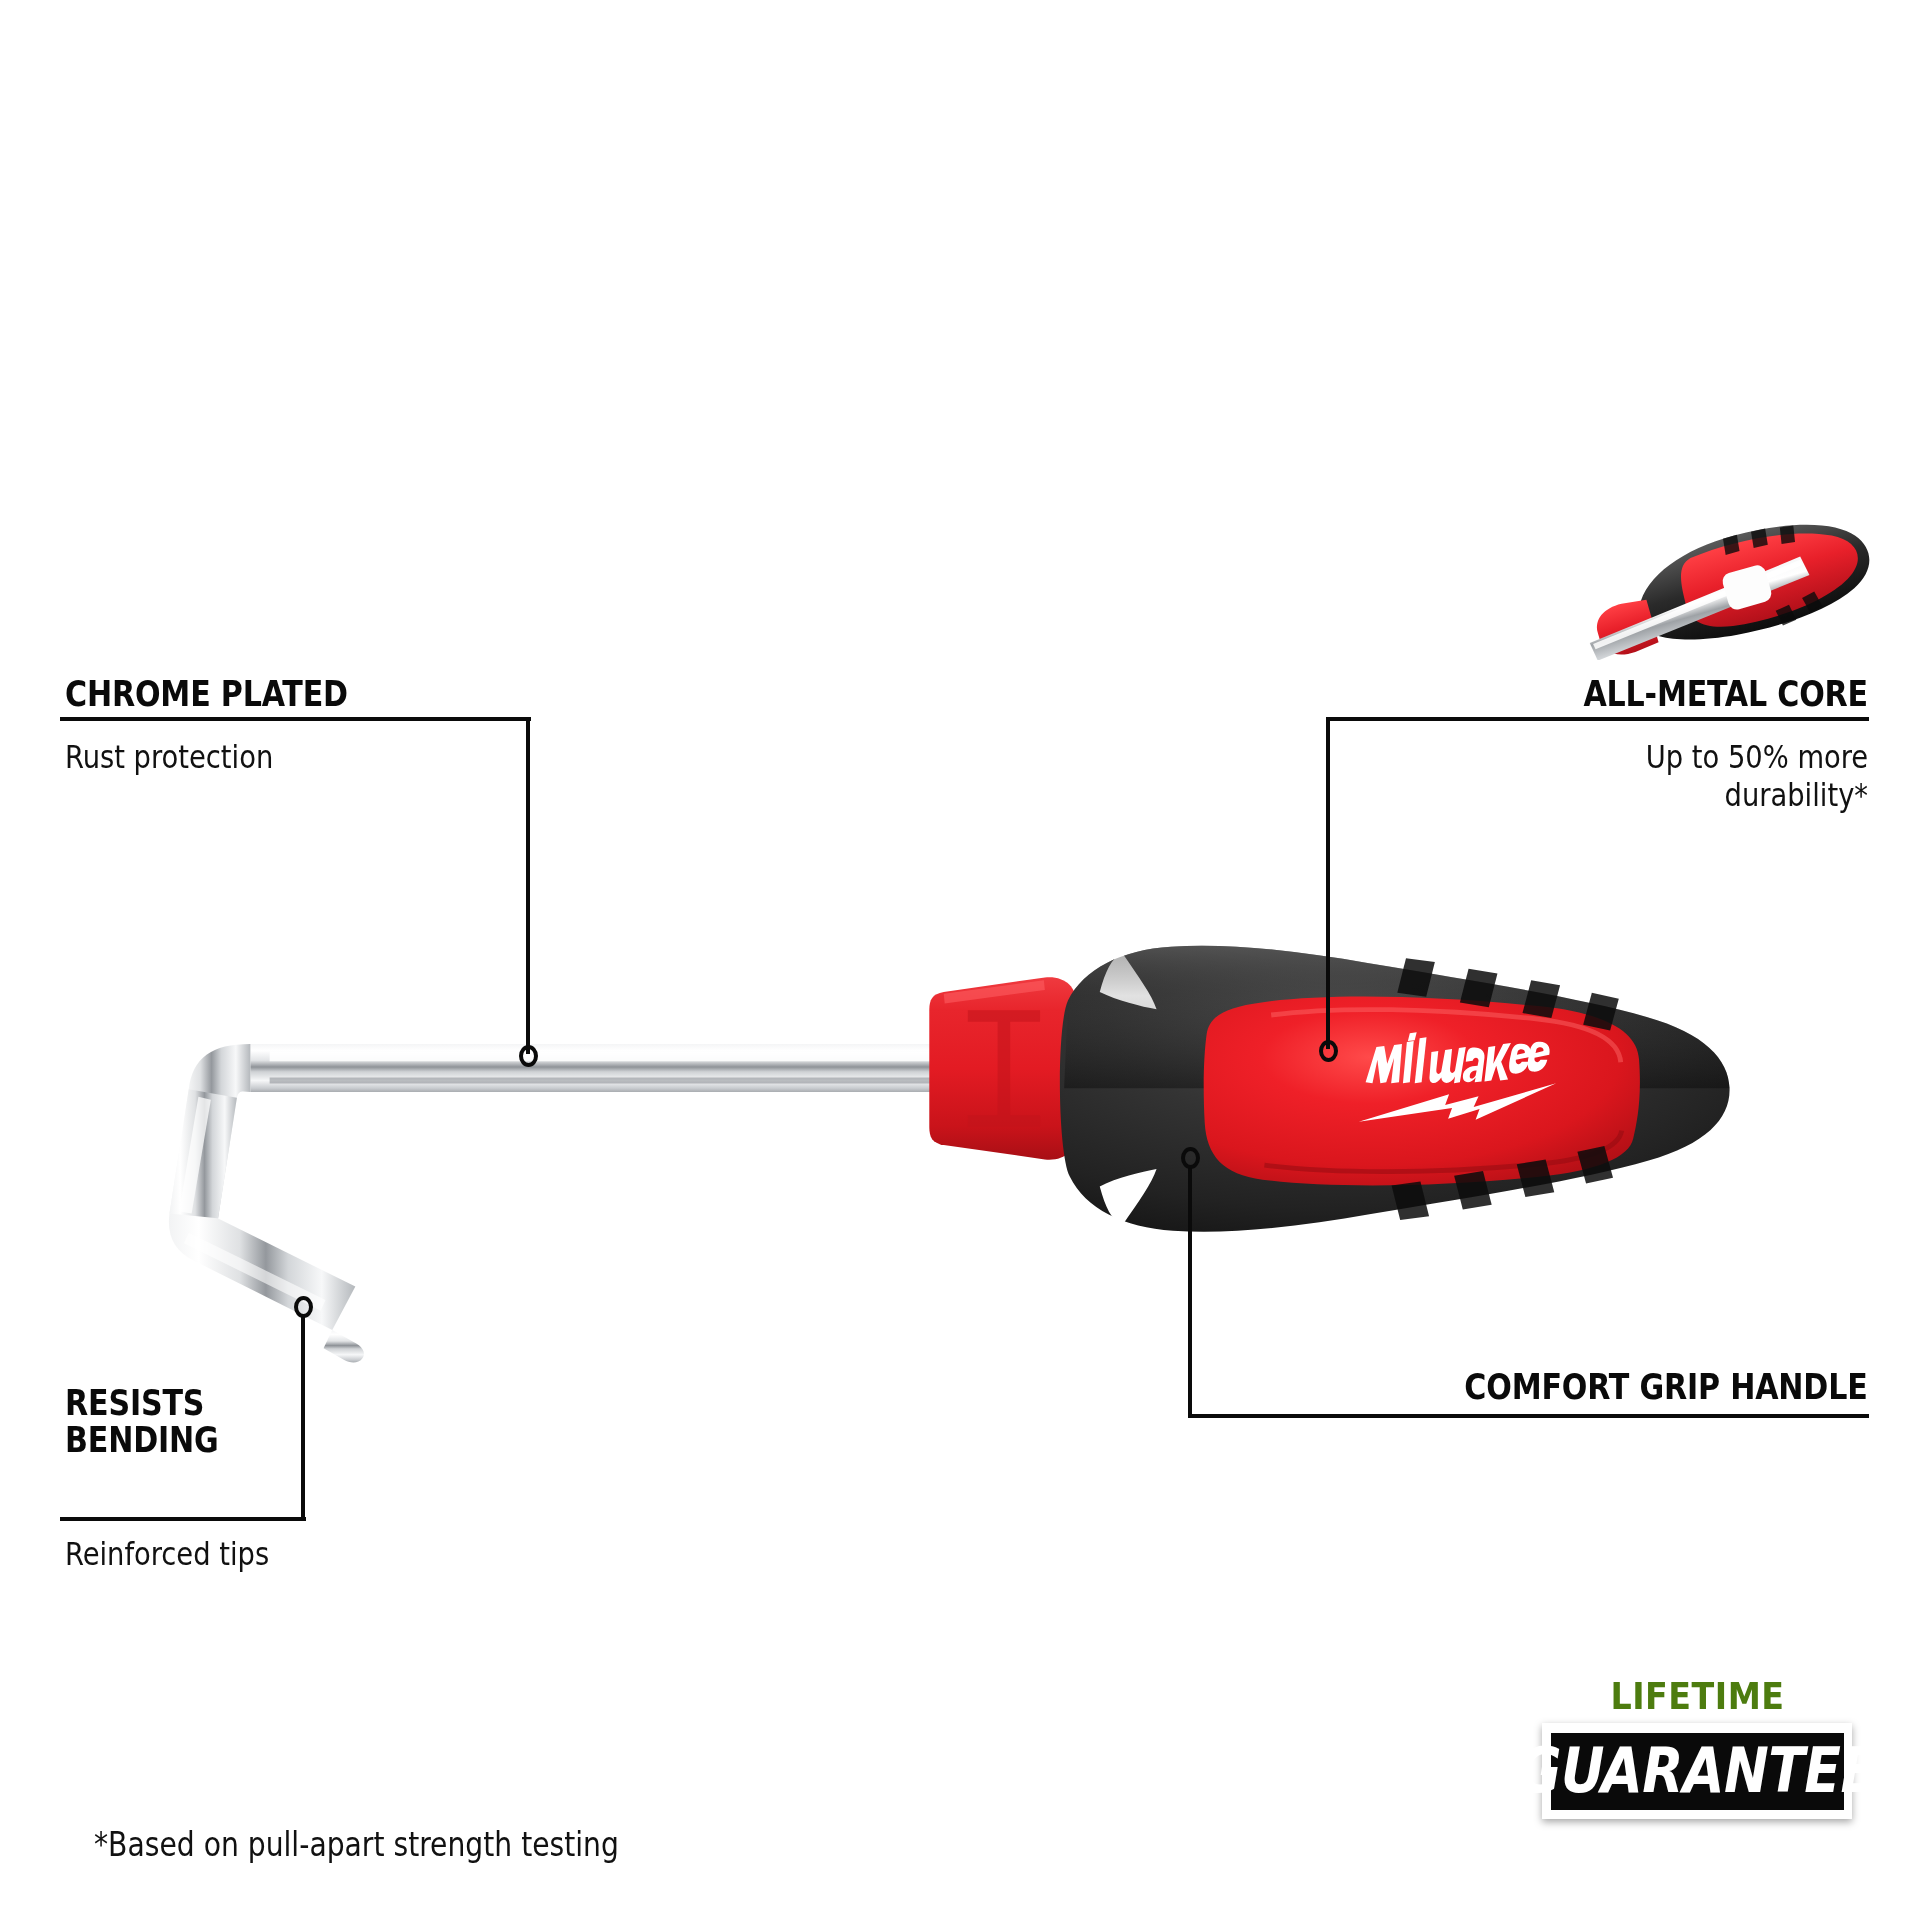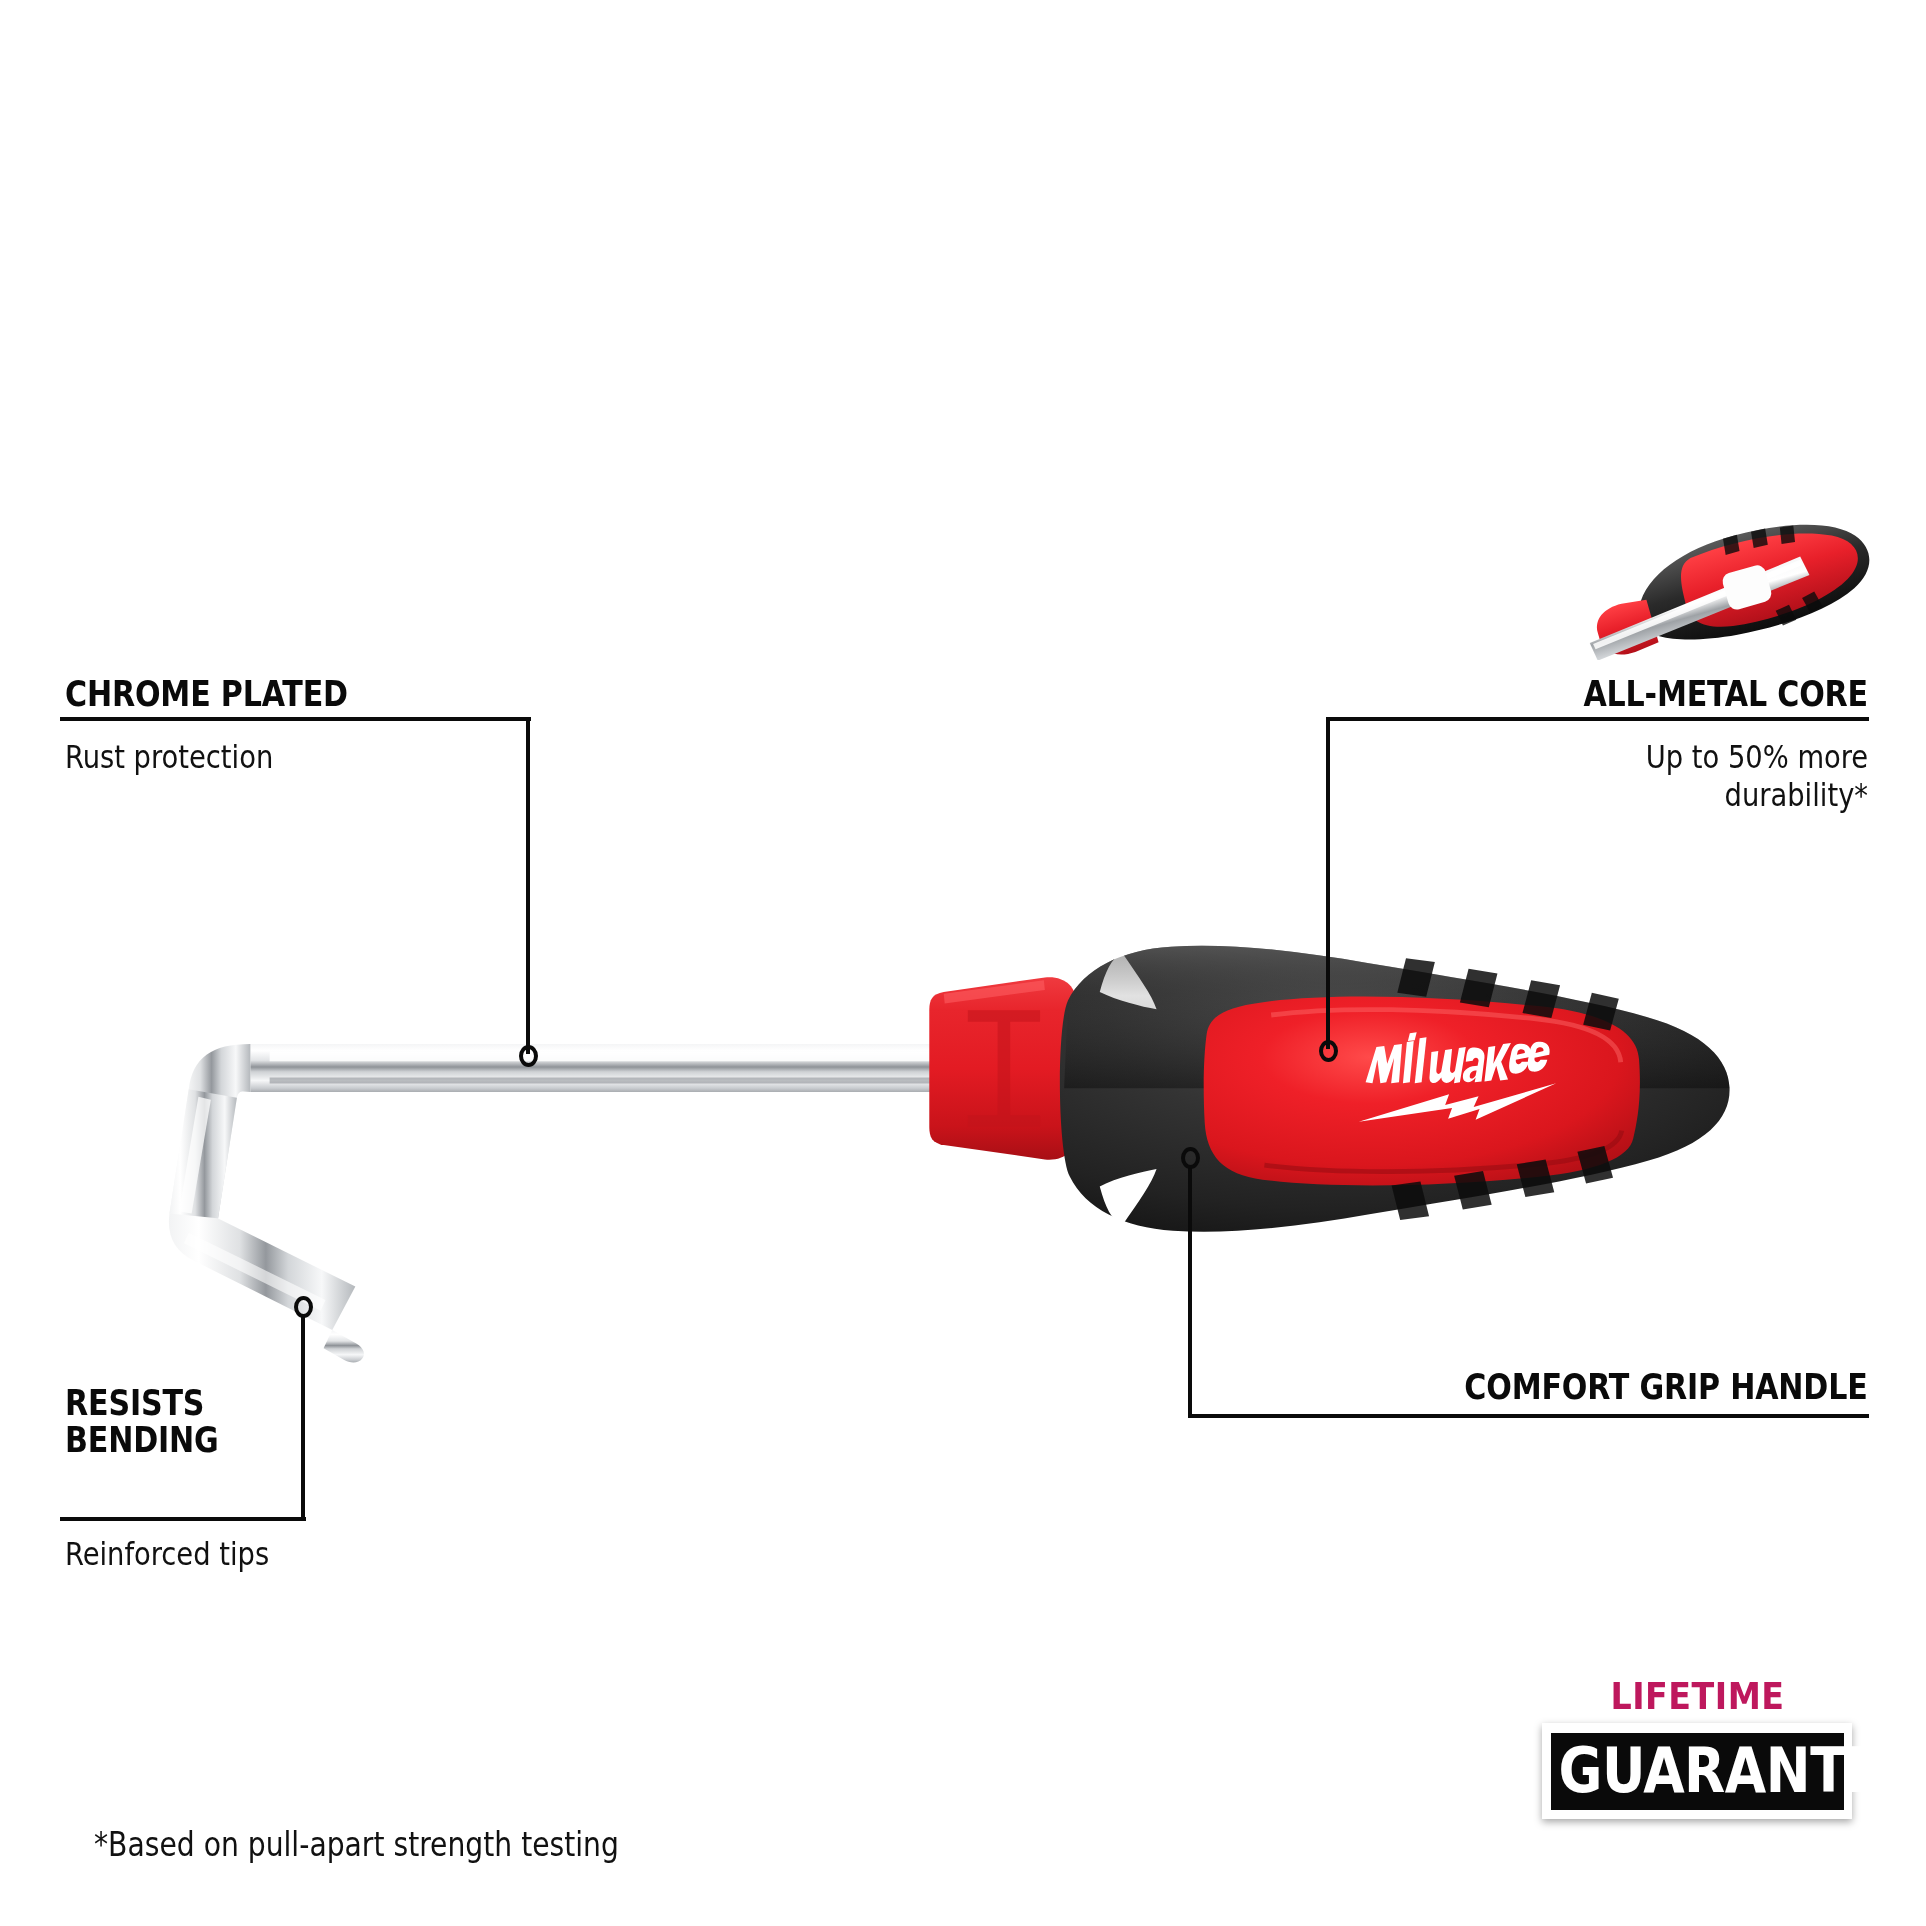--- a/index.html
+++ b/index.html
@@ -45,28 +45,28 @@
     font-family:"Liberation Sans Narrow","DejaVu Sans Condensed","Liberation Sans",sans-serif;
     font-size:33px;transform:scaleX(.95);transform-origin:left center;
   }
 
   
   .badge{position:absolute;left:1548px;top:1603px;width:299px;height:270px;}
   .hex{position:absolute;left:48px;top:0;width:202px;height:270px;background:#fff;
        clip-path:polygon(24% 0,76% 0,100% 50%,76% 100%,24% 100%,0 50%);
        filter:drop-shadow(0 0 10.6px rgba(0,0,0,.45));}
   .hex-lifetime{
-    position:absolute;left:0;top:72px;width:299px;text-align:center;color:#be185d;
+    position:absolute;left:0;top:72px;width:299px;text-align:center;color:#4d7c0f;
     font-family:"Liberation Sans Narrow","DejaVu Sans Condensed","Liberation Sans",sans-serif;
     font-weight:bold;font-size:37px;letter-spacing:0.5px;
   }
   .barwrap{position:absolute;left:-5.8px;top:120px;width:310px;height:96px;background:#fff;
            box-shadow:0 2.9px 7.7px rgba(0,0,0,.35);}
   .bar{position:absolute;left:8.7px;top:9.6px;width:293px;height:77px;background:#0a0a0a;
-       display:flex;align-items:center;}
+       display:flex;align-items:center;justify-content:center;font-style:italic;}
   .bar span{
     color:#fff;font-family:"Liberation Sans Narrow","DejaVu Sans Condensed","Liberation Sans",sans-serif;
     font-weight:bold;font-size:62px;letter-spacing:-0.5px;transform:scaleX(.96);line-height:62px;
   }
 
   
   .tool{position:absolute;left:0;top:0;width:1926px;height:1926px;pointer-events:none;}
   .inset{position:absolute;left:1579px;top:501px;width:356px;height:159px;}
 </style>
 </head>

